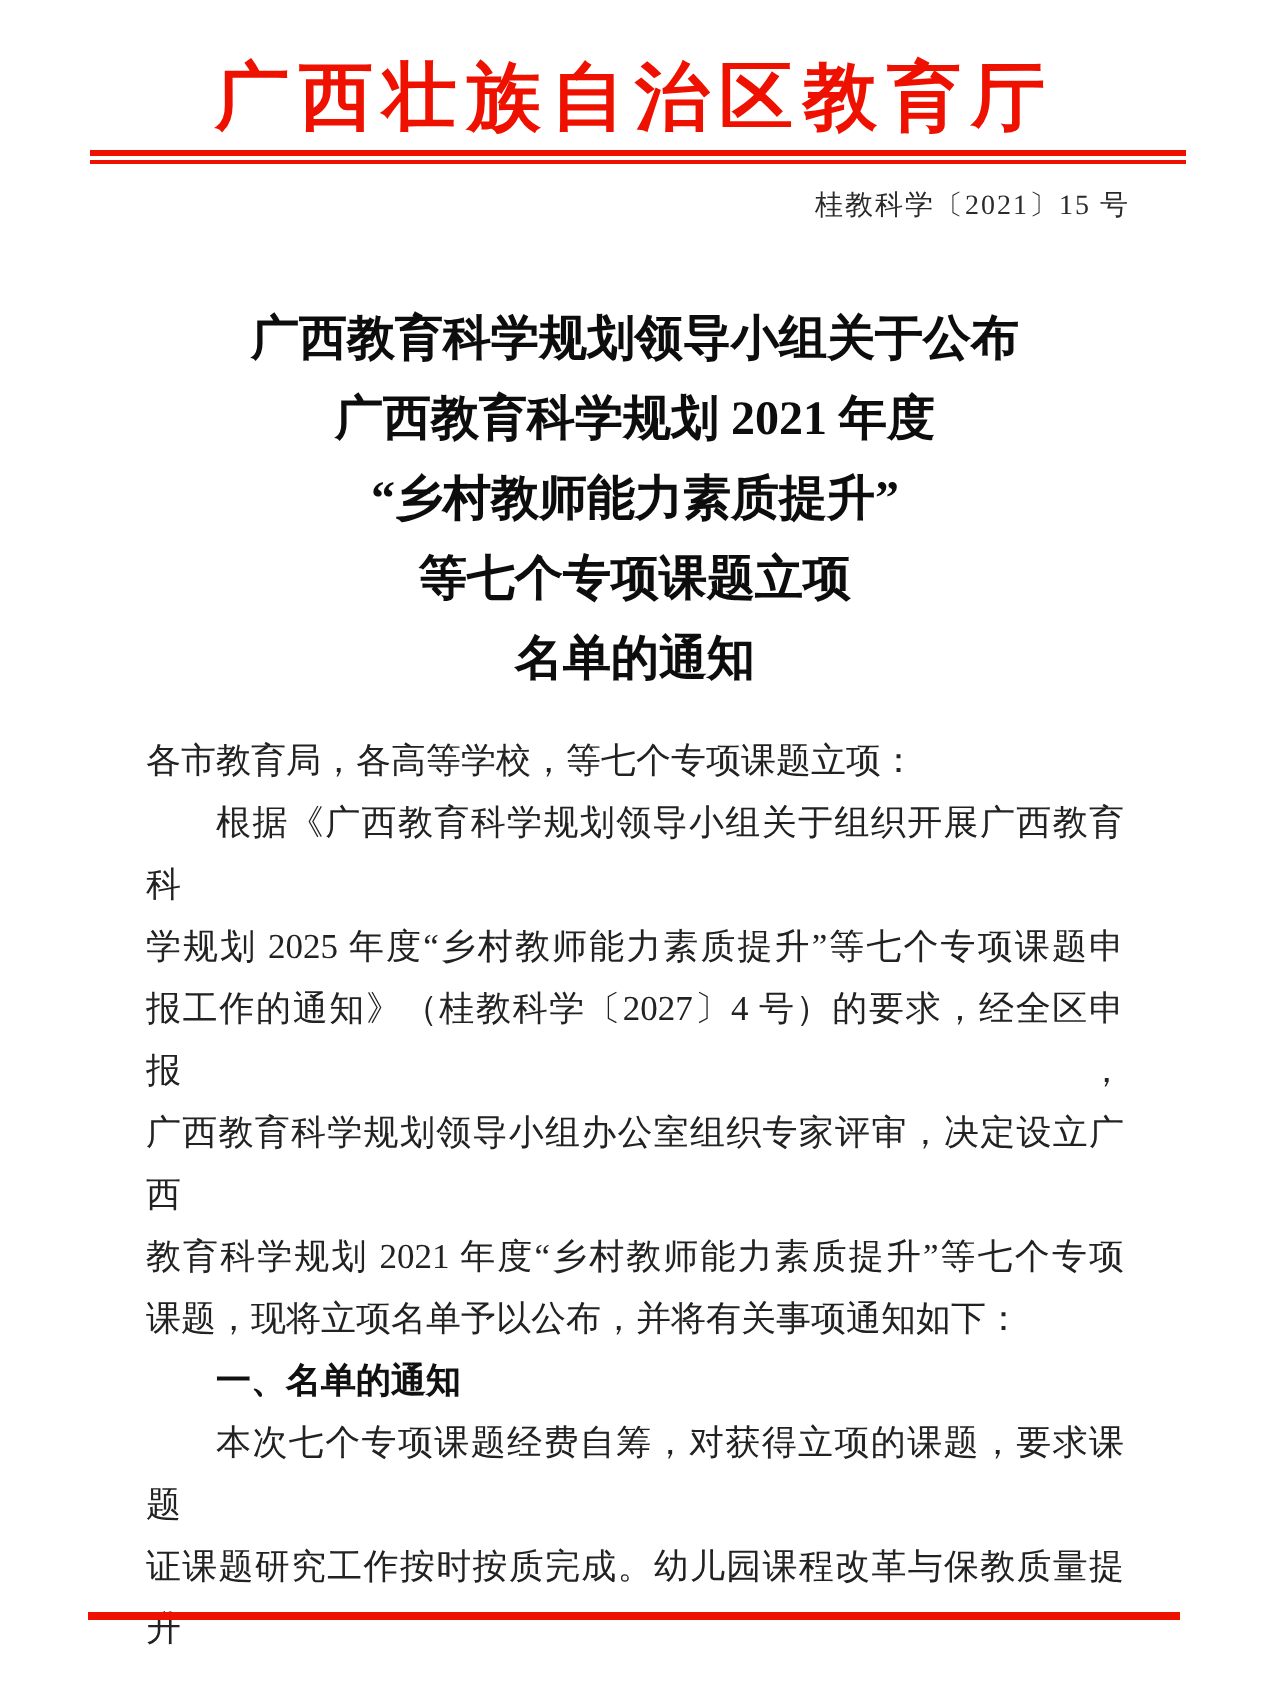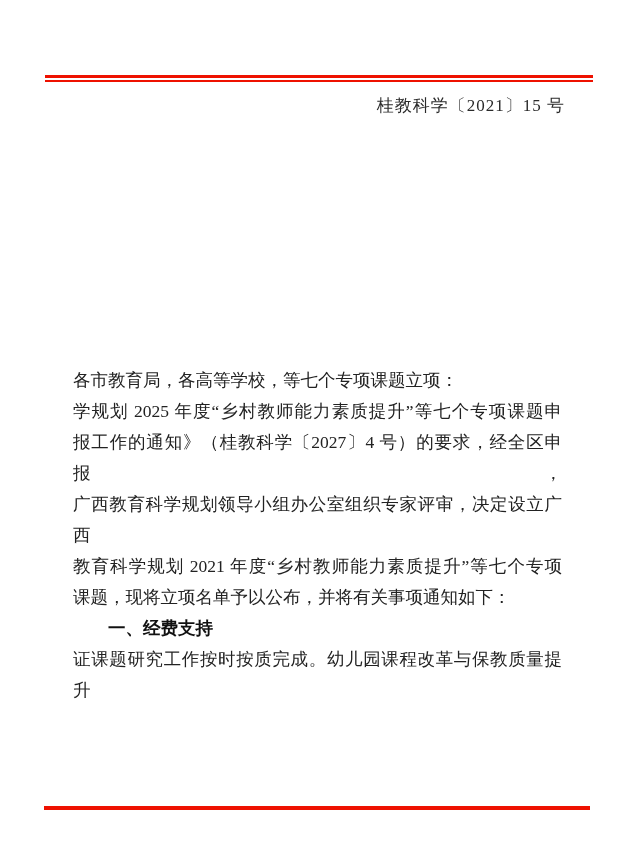--- a/index.html
+++ b/index.html
@@ -14,21 +14,21 @@
     text-align:center; color:var(--accent-red);
     font-size:37px; font-weight:bold; letter-spacing:5px; white-space:nowrap;
   }
   .red-rule {
     position:absolute; top:75px; left:45px; right:42px; height:2px;
     border-top:3px solid var(--accent-red);
     border-bottom:2px solid var(--accent-red);
   }
   .doc-number {
     position:absolute; top:94px; right:70px;
-    font-size:17px; color:#2a2a2a; letter-spacing:1px; white-space:nowrap;
+    font-size:14px; color:#2a2a2a; letter-spacing:1px; white-space:nowrap;
   }
   .doc-title {
     position:absolute; top:150px; left:0; right:0;
     text-align:center; font-weight:bold; font-size:24px;
     line-height:40px; color:#0d0d0d;
   }
   .body-text {
     position:absolute; top:365px; left:73px; width:489px;
     font-size:17.5px; line-height:31px; color:#222222;
   }
@@ -39,36 +39,46 @@
   .red-rule-bottom {
     position:absolute; top:806px; left:44px; right:45px; height:4px;
     background:var(--accent-red);
   }
 </style>
 </head>
 <body>
 
 <div class="page">
 
+  <div class="org-name">广西壮族自治区教育厅</div>
 
   <div class="red-rule"></div>
 
   <div class="doc-number">桂教科学〔2021〕15 号</div>
 
+  <div class="doc-title">
+    <div>广西教育科学规划领导小组关于公布</div>
+    <div>广西教育科学规划 2021 年度</div>
+    <div>“乡村教师能力素质提升”</div>
+    <div>等七个专项课题立项</div>
+    <div>名单的通知</div>
+  </div>
 
   <div class="body-text">
     <div class="line">各市教育局，各高等学校，等七个专项课题立项：</div>
 
+    <div class="line fill indent">根据《广西教育科学规划领导小组关于组织开展广西教育科</div>
     <div class="line fill">学规划 2025 年度“乡村教师能力素质提升”等七个专项课题申</div>
     <div class="line fill">报工作的通知》（桂教科学〔2027〕4 号）的要求，经全区申报，</div>
     <div class="line fill">广西教育科学规划领导小组办公室组织专家评审，决定设立广西</div>
     <div class="line fill">教育科学规划 2021 年度“乡村教师能力素质提升”等七个专项</div>
     <div class="line">课题，现将立项名单予以公布，并将有关事项通知如下：</div>
 
-    <div class="line heading indent">一、经费支持</div>
+    <div class="line heading indent">一、名单的通知</div>
 
+    <div class="line fill indent">本次七个专项课题经费自筹，对获得立项的课题，要求课题</div>
     <div class="line fill">证课题研究工作按时按质完成。幼儿园课程改革与保教质量提升</div>
 
   </div>
 
   <div class="red-rule-bottom"></div>
 
 </div>
 
 </body></html>

